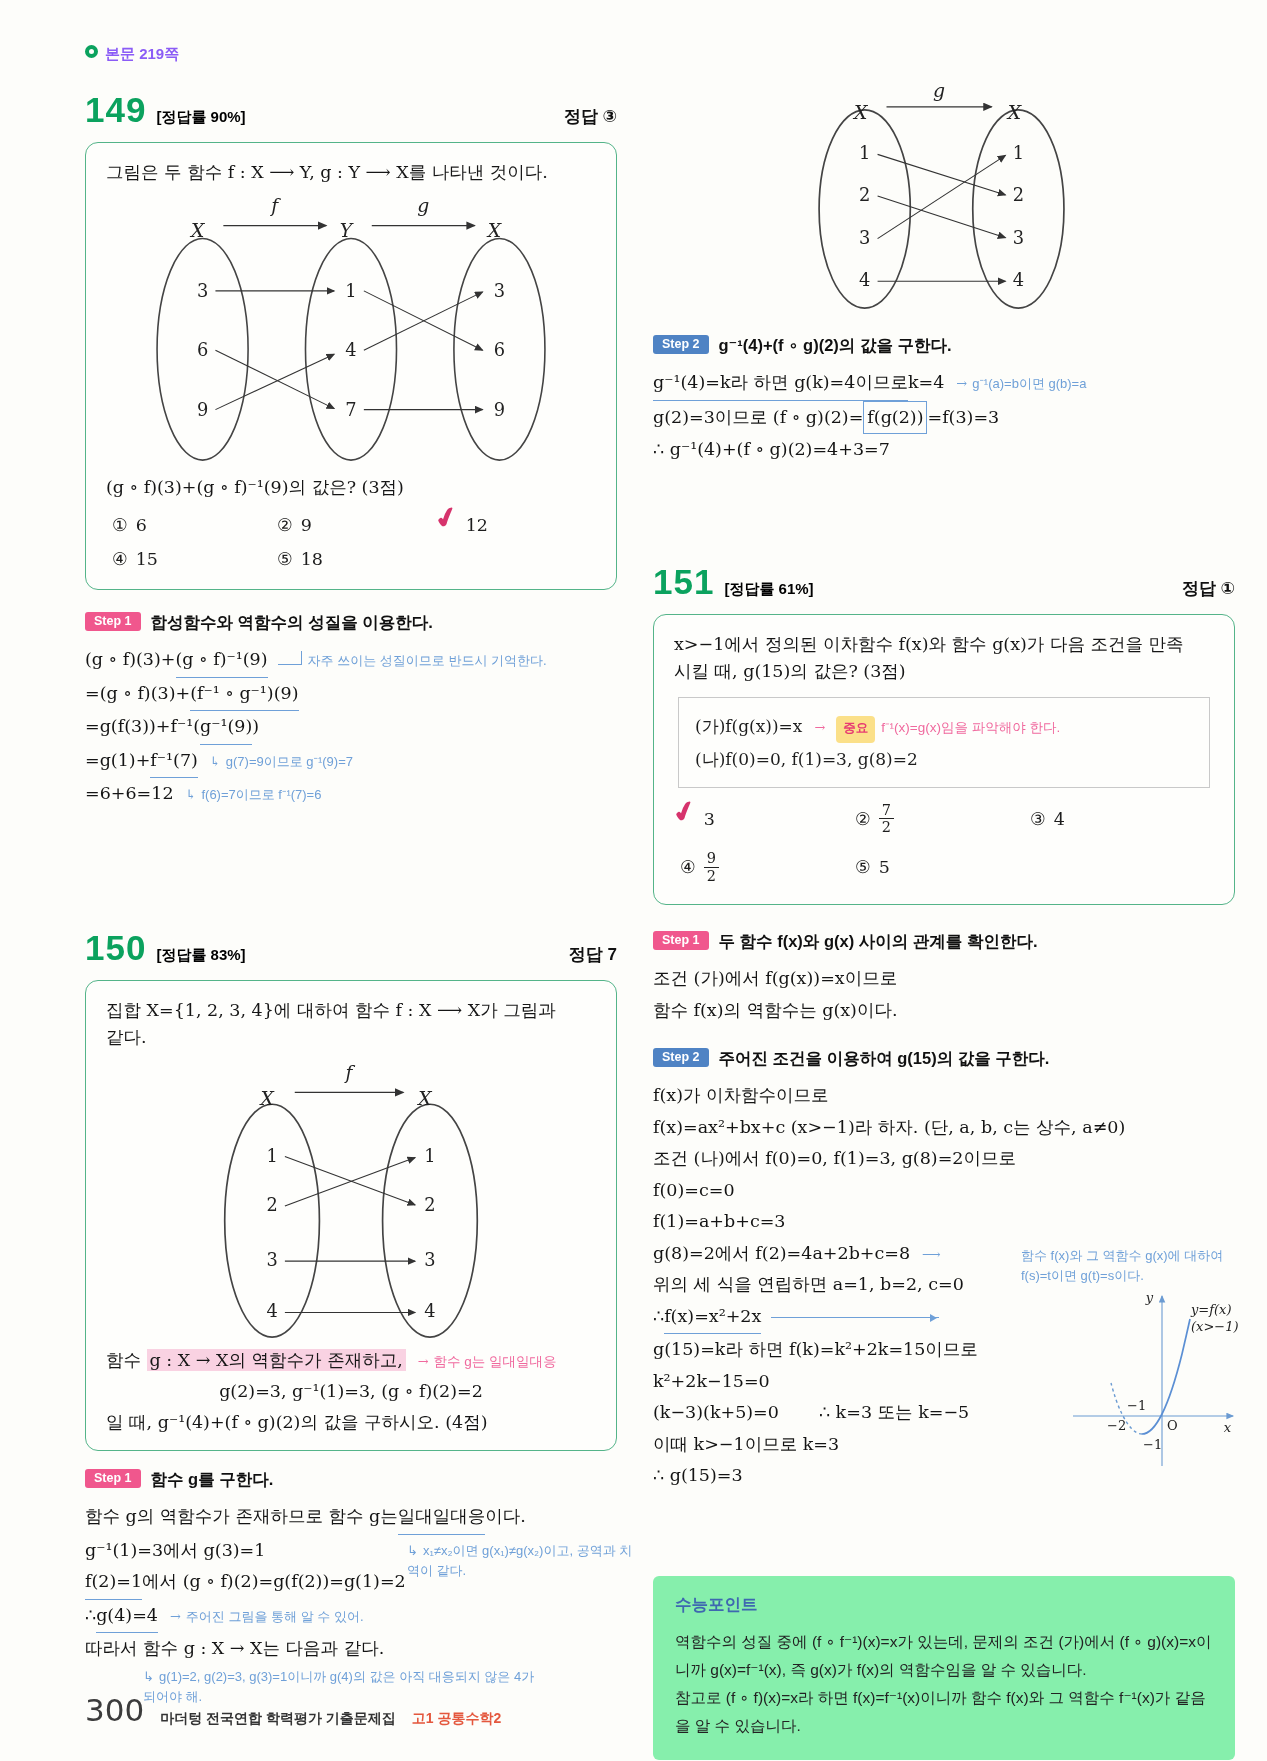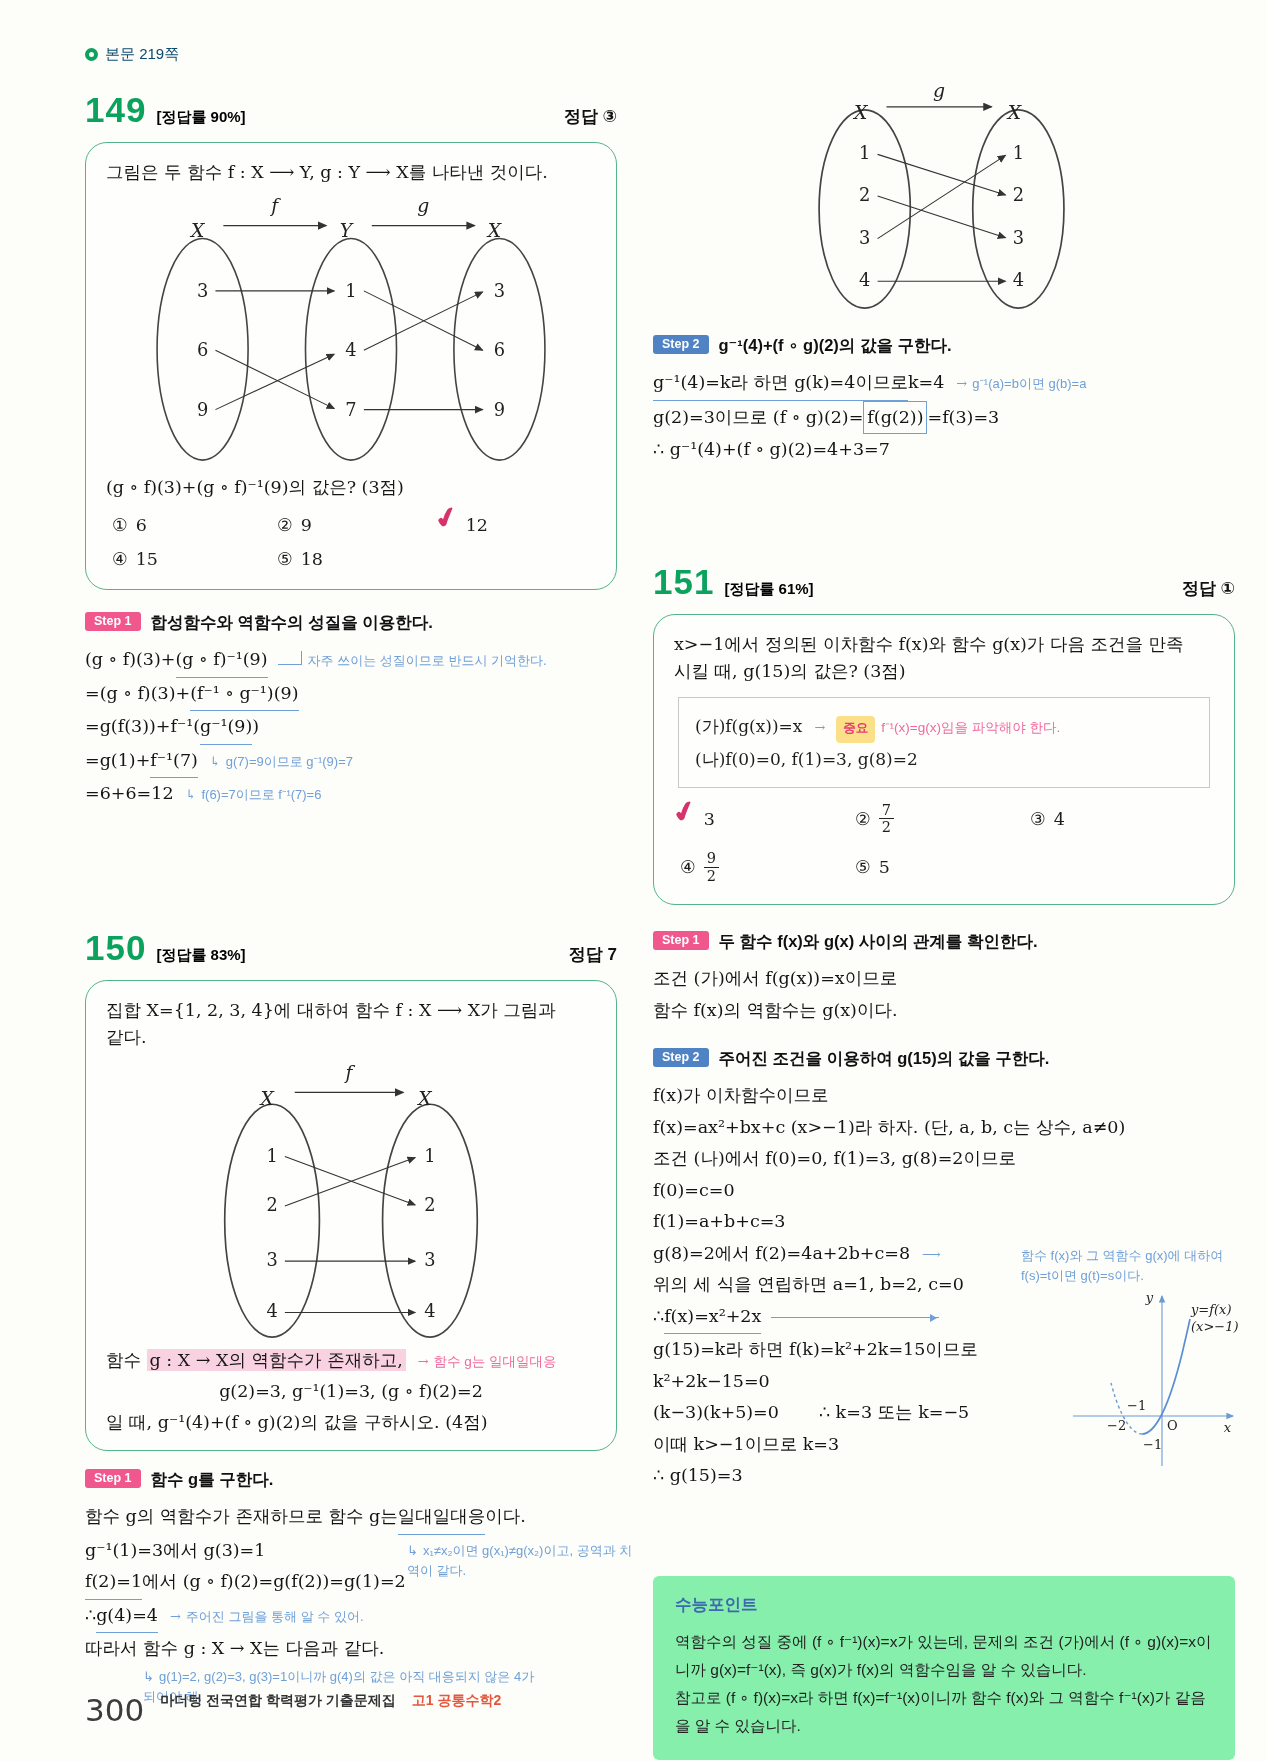--- a/index.html
+++ b/index.html
@@ -5,28 +5,28 @@
   * { margin:0; padding:0; box-sizing:border-box; }
   body {
     width:1267px; height:1761px; position:relative;
     background:#fdfdfa; color:#1d1d1d;
     font-family:"Liberation Sans","DejaVu Sans",sans-serif;
   }
   .col-left  { position:absolute; left:85px;  top:45px; width:532px; }
   .col-right { position:absolute; left:653px; top:85px; width:582px; }
 
   
-  .pageref { display:flex; align-items:center; gap:7px; font-size:15px; font-weight:normal; color:#0c4a6e; }
+  .pageref { display:flex; align-items:flex-start; gap:7px; font-size:15px; font-weight:bold; color:#8b5cf6; }
   .ring { width:13px; height:13px; border:4px solid #0ba25e; border-radius:50%; display:inline-block; }
   .prob-head { display:flex; align-items:baseline; margin-top:26px; }
   .prob-num { color:#0ba25e; font-size:35px; font-weight:bold; letter-spacing:1px; }
   .prob-rate { color:#000000; font-size:15px; margin-left:10px; font-weight:bold; }
   .prob-ans { margin-left:auto; font-size:17px; font-weight:bold; color:#111; }
 
-  .pbox { border:1.7px solid #54b489; border-radius:22px; padding:16px 20px 14px; margin-top:12px; background:#fefefc; }
+  .pbox { border:1.7px solid #54b489; border-radius:13px; padding:16px 20px 14px; margin-top:12px; background:#fefefc; }
   .ptext { font-size:17.5px; line-height:1.55; color:#161616; font-family:"DejaVu Serif","Liberation Serif",serif; }
 
   .choices { display:grid; grid-template-columns:165px 165px auto; row-gap:14px; margin:14px 6px 6px; font-size:17.5px; font-family:"DejaVu Serif","Liberation Serif",serif; }
   .choice { display:flex; align-items:center; gap:8px; }
   .mark-wrap { position:relative; display:inline-block; }
   .check { position:absolute; left:-7px; top:-11px; font-size:27px; color:#d6336c; transform:rotate(-18deg); font-weight:bold; line-height:1; }
   .frac { display:inline-flex; flex-direction:column; align-items:center; line-height:1.15; font-size:14.5px; vertical-align:middle; }
   .frac .den { border-top:1.2px solid #222; padding:0 3px; }
 
   .step { margin-top:22px; position:relative; }
@@ -46,21 +46,21 @@
   .hl { background:#f9d2e2; padding:1px 3px; }
 
   .condbox { border:1.2px solid #c9c9c9; padding:12px 16px; margin:12px 4px 4px; background:#fefefc; }
   .cond-row { display:flex; align-items:baseline; font-size:17px; font-family:"DejaVu Serif","Liberation Serif",serif; line-height:1.9; }
   .imp { background:#fbe089; color:#e73c72; font-weight:bold; font-size:12.5px; padding:1px 7px 2px; border-radius:4px; font-family:"Liberation Sans",sans-serif; margin:0 6px; white-space:nowrap; }
 
   .pointbox { background:#86efac; border-radius:6px; padding:18px 22px 20px; margin-top:84px; }
   .point-title { color:#3e68b0; font-size:16.5px; font-weight:bold; margin-bottom:12px; }
   .point-p { font-size:15.5px; line-height:1.8; color:#222; }
 
-  .footer { position:absolute; left:85px; top:1692px; display:flex; align-items:flex-start; gap:16px; }
+  .footer { position:absolute; left:85px; top:1692px; display:flex; align-items:flex-end; gap:16px; }
   .pg-num { font-size:31px; color:#3c3c3c; font-family:"DejaVu Sans","Liberation Sans",sans-serif; }
   .pg-title { font-size:14px; font-weight:bold; color:#333; }
   .pg-subject { font-size:14px; font-weight:bold; color:#e4573d; }
 
   svg text { font-family:"DejaVu Serif","Liberation Serif",serif; fill:#222; }
   svg .setlbl, svg .fnlbl { font-style:italic; font-size:19px; }
   svg .el { font-size:18px; }
   .dia-wrap { display:flex; justify-content:center; }
   .graph-wrap { position:absolute; right:-6px; top:238px; }
   .longline { display:inline-block; width:168px; border-top:1.2px solid #6fa0d8; position:relative; margin-left:10px; align-self:center; }

